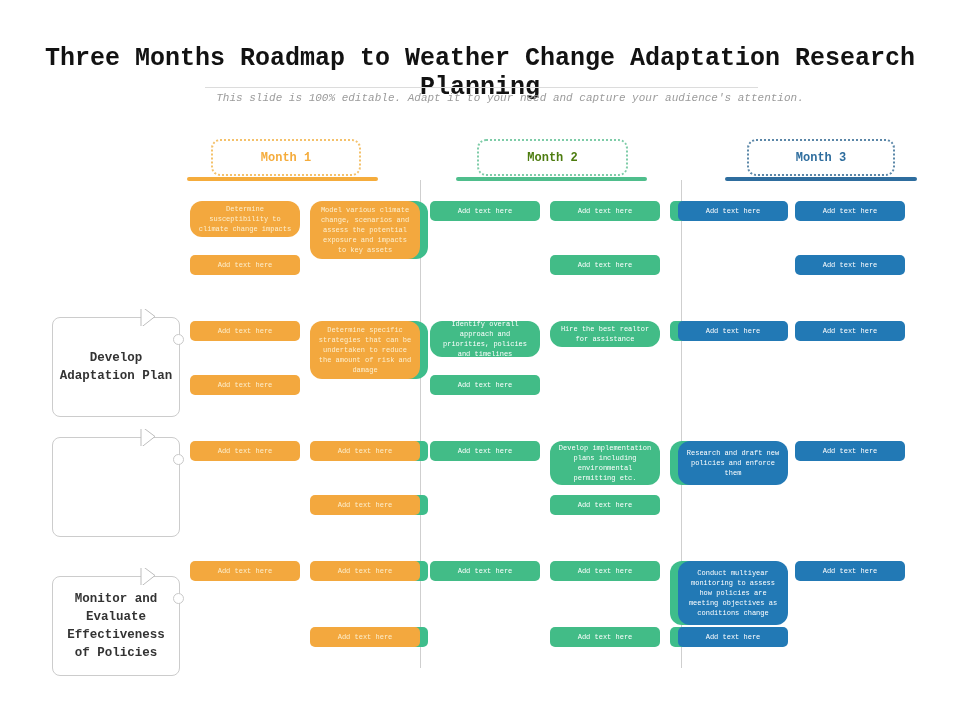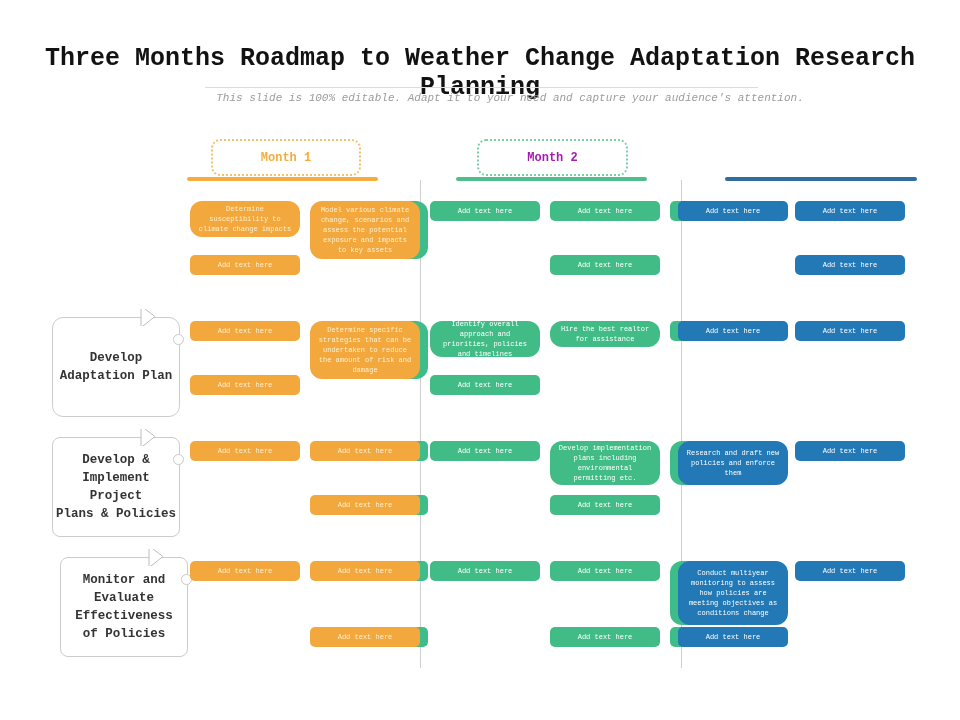--- a/index.html
+++ b/index.html
@@ -33,21 +33,21 @@
   .vline{position:absolute;top:180px;width:1px;height:488px;background:#cfcfcf;}
   .vl1{left:420px;}
   .vl2{left:681px;}
   
   .row-label{
     position:absolute;left:52px;width:126px;height:98px;
     border:1px solid #cccccc;border-radius:8px;background:#fff;
     display:flex;align-items:center;justify-content:center;text-align:center;
     font-size:12.5px;font-weight:bold;color:#333;line-height:1.45;white-space:pre-line;
   }
-  .rl1{top:197px;} .rl2{top:317px;border-radius:11px;} .rl3{top:437px;} .rl4{top:557px;margin-left:8px;}
+  .rl1{top:197px;} .rl2{top:317px;} .rl3{top:437px;} .rl4{top:576px;}
   .row-arrow{position:absolute;top:-9px;right:18px;}
   .row-dot{
     position:absolute;right:-5px;top:16px;width:9px;height:9px;border-radius:50%;
     background:#fff;border:1px solid #c9c9c9;
   }
   
   .cell{
     position:absolute;width:110px;box-sizing:border-box;padding:2px 8px;
     display:flex;align-items:center;justify-content:center;text-align:center;
     font-size:7px;line-height:1.45;border-radius:12px;color:#fff;
@@ -63,21 +63,22 @@
 </head>
 <body>
 
 <div class="slide">
 
   <div class="title">Three Months Roadmap to Weather Change Adaptation Research Planning</div>
   <div class="title-rule"></div>
   <div class="subtitle">This slide is 100% editable. Adapt it to your need and capture your audience's attention.</div>
 
   <div class="month-header mh1" style="color: rgb(245, 172, 60); border-color: rgb(244, 193, 107);">Month 1</div>
-  <div class="month-header mh2" style="color: #a21caf; border-color: rgb(126, 204, 168); text-align: center;">Month 2</div>
+  <div class="month-header mh2" style="color: #4d7c0f; border-color: rgb(126, 204, 168); text-align: center;">Month 2</div>
+  <div class="month-header mh3" style="color: rgb(46, 109, 158); border-color: rgb(91, 135, 168);">Month 3</div>
 
   <div class="month-bar mb1" style="background: rgb(245, 172, 60);"></div>
   <div class="month-bar mb2" style="background: rgb(79, 190, 140);"></div>
   <div class="month-bar mb3" style="background: rgb(46, 109, 158);"></div>
 
   <div class="vline vl1"></div>
   <div class="vline vl2"></div>
 
   <div class="row-label rl2">
     <svg class="row-arrow" width="26" height="17" viewBox="0 0 26 17">
@@ -85,23 +86,20 @@
     </svg>
     <span class="row-dot"></span>
     <span>Develop
 Adaptation Plan</span>
   </div>
   <div class="row-label rl3">
     <svg class="row-arrow" width="26" height="17" viewBox="0 0 26 17">
       <polygon points="1.5,15.5 23,15.5 12,1.5" fill="#ffffff" stroke="#bdbdbd" stroke-width="1" transform="rotate(90 13 8.5)"></polygon>
     </svg>
     <span class="row-dot"></span>
-    <span>Develop &amp;
-Implement Project
-Plans &amp; Policies</span>
   </div>
   <div class="row-label rl4">
     <svg class="row-arrow" width="26" height="17" viewBox="0 0 26 17">
       <polygon points="1.5,15.5 23,15.5 12,1.5" fill="#ffffff" stroke="#bdbdbd" stroke-width="1" transform="rotate(90 13 8.5)"></polygon>
     </svg>
     <span class="row-dot"></span>
     <span>Monitor and Evaluate
 Effectiveness
 of Policies</span>
   </div>

